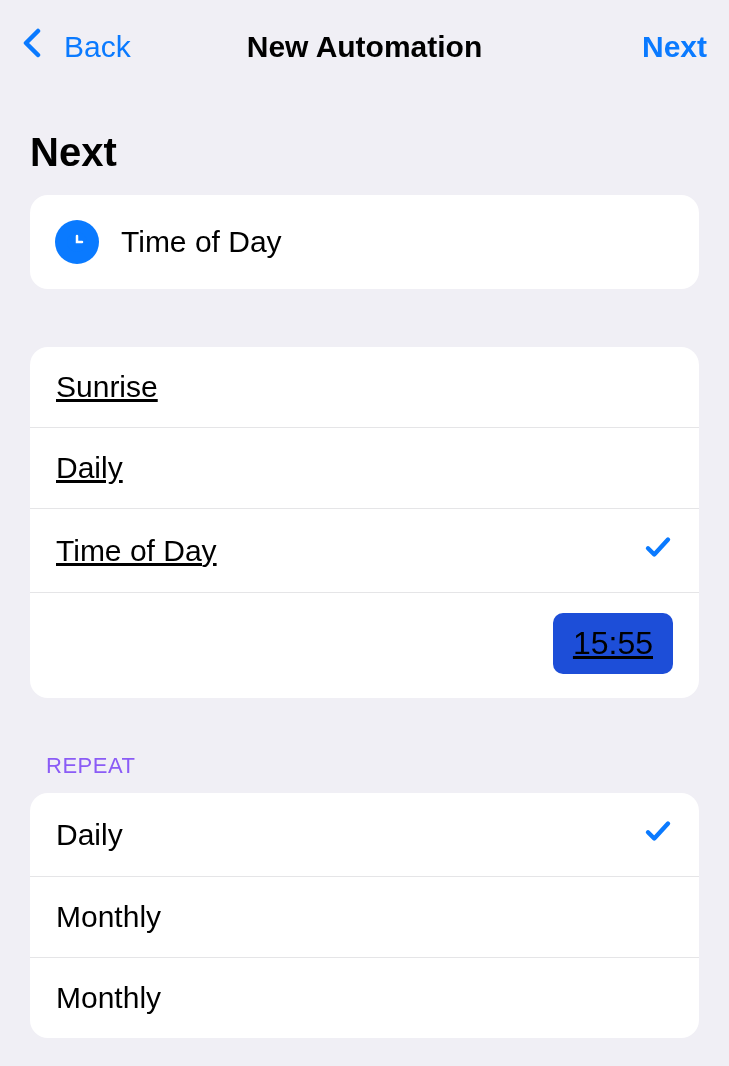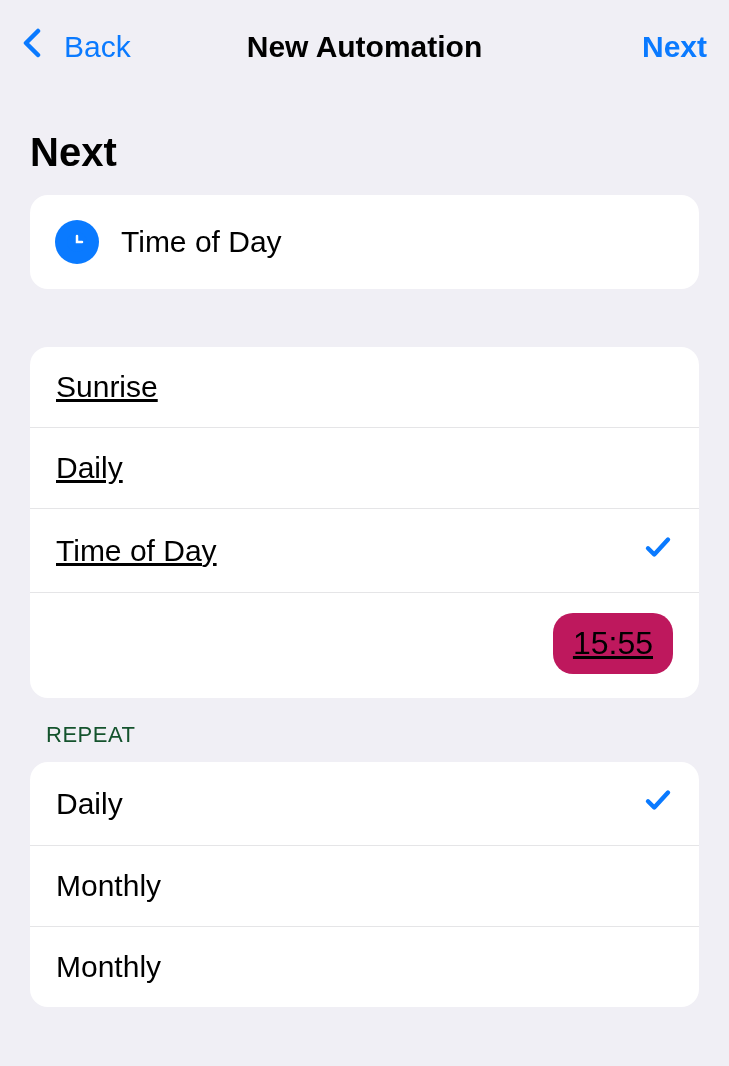--- a/index.html
+++ b/index.html
@@ -100,31 +100,31 @@
     .checkmark svg {
       width: 30px;
       height: 30px;
     }
     .time-row {
       display: flex;
       justify-content: flex-end;
       padding: 20px 26px 24px 26px;
     }
     .time-pill {
-      background: #be185d;
-      border-radius: 20px;
+      background: #1d4ed8;
+      border-radius: 10px;
       padding: 12px 20px;
       font-size: 32px;
       color: #000;
     }
     .section-header-small {
       font-size: 22px;
-      color: #14532d;
+      color: #8b5cf6;
       letter-spacing: 0.5px;
-      padding: 24px 46px 14px 46px;
+      padding: 55px 46px 14px 46px;
     }
     .sp1 { margin-top: 58px; text-decoration: underline; }
     .repeat-card .option-row:last-child {
       border-bottom: none;
     }
   </style>
 </head>
 <body>
 
 <div class="navbar">

